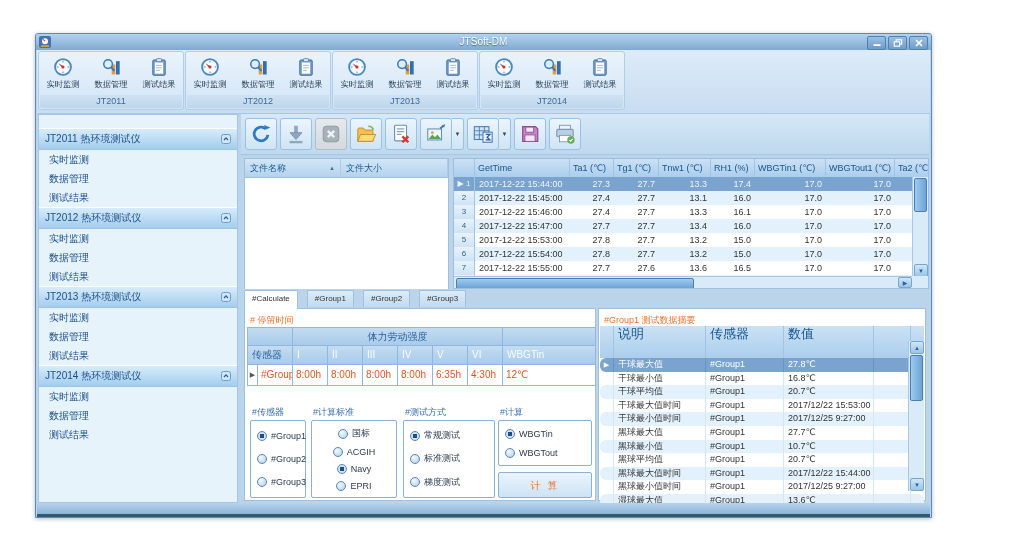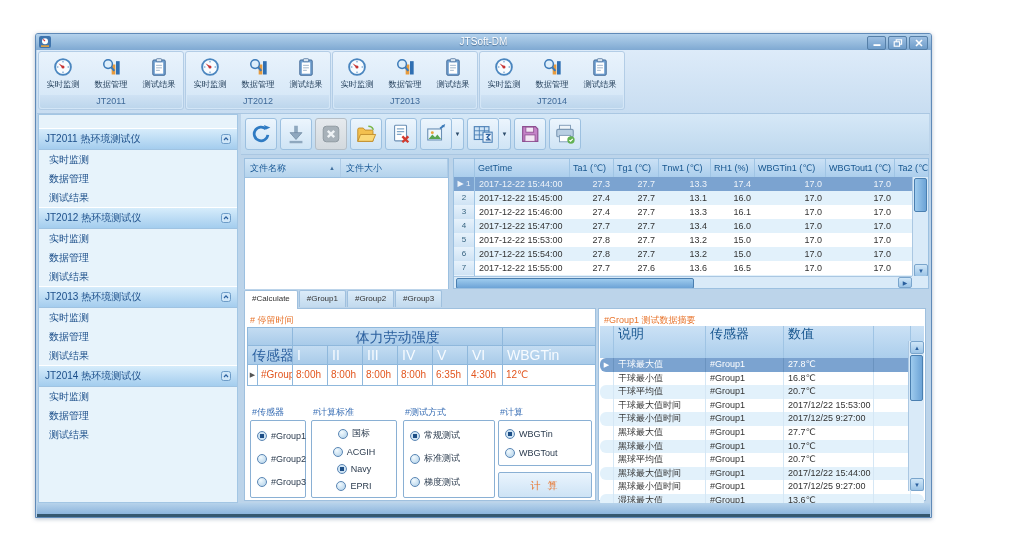--- a/index.html
+++ b/index.html
@@ -87,36 +87,36 @@
     border-radius:2px;font-size:6px;color:#2a5f9e;display:flex;align-items:center;justify-content:center;box-sizing:border-box;}
   .vscroll .sdown{position:absolute;left:1px;bottom:1px;}
   .hscroll{position:absolute;left:0;bottom:0;right:16px;height:12px;background:#d9eaf8;
     border-top:1px solid #aac7e2;box-sizing:border-box;}
   .hthumb{position:absolute;left:2px;top:1px;height:9px;width:236px;border:1px solid #4a7fb0;border-radius:2px;
     background:linear-gradient(#9ecbee,#6ca3d6);}
   .hscroll .sright{position:absolute;right:0;top:0;height:11px;}
   .corner{position:absolute;right:0;bottom:0;width:16px;height:12px;background:#d9eaf8;}
   
   .bottom-panel{position:absolute;left:0;top:176px;right:0;bottom:0;}
-  .tabbar{position:absolute;left:3px;top:0;height:18px;display:flex;gap:1px;z-index:2;}
+  .tabbar{position:absolute;left:3px;top:0;height:18px;display:flex;gap:9px;z-index:2;}
   .tab{padding:0 7px;font-size:8px;line-height:16px;border:1px solid #9fc0de;border-bottom:none;
     border-radius:2px 2px 0 0;background:linear-gradient(#dcecf9,#c2daee);color:#333;height:17px;box-sizing:border-box;}
   .tab.active{background:#fff;height:19px;}
   .tab-content{position:absolute;left:0;top:18px;right:0;bottom:0;}
   .calc-panel{position:absolute;left:3px;top:0;width:352px;bottom:2px;background:#fff;
     border:1px solid #9fc0de;box-sizing:border-box;}
   .summary-panel{position:absolute;left:357px;top:0;right:3px;bottom:2px;background:#fff;
     border:1px solid #9fc0de;box-sizing:border-box;}
   .section-title{position:absolute;left:5px;top:5px;font-size:9px;color:var(--accent,#e8742c);white-space:nowrap;}
   
   .stay-table{position:absolute;left:2px;top:18px;width:349px;}
   .st-row{display:flex;}
   .st-cell{box-sizing:border-box;border-right:1px solid #8fb8dc;border-bottom:1px solid #8fb8dc;
     overflow:hidden;white-space:nowrap;flex:none;}
-  .st-h{background:linear-gradient(#c3dcf2,#a9cbe9);font-size:14px;color:#2a5f9e;line-height:18px;height:19px;padding:0 4px;}
+  .st-h{background:linear-gradient(#c3dcf2,#a9cbe9);font-size:10px;color:#2a5f9e;line-height:18px;height:19px;padding:0 4px;}
   .st-h.light{color:#f7fbff;}
   .st-h.center{text-align:center;}
   .st-d{background:#fff;font-size:10px;color:var(--value-red,#e2561f);line-height:20px;height:21px;padding:0 3px;}
   .st-d.marker{color:#555;font-size:7px;text-align:center;padding:0;}
   .st-row:first-child .st-cell{border-top:1px solid #8fb8dc;}
   .st-cell:first-child{border-left:1px solid #8fb8dc;}
   
   .rgl{position:absolute;font-size:9px;color:#3a6fb5;white-space:nowrap;}
   .rbox{position:absolute;border:1px solid #8ab0d4;border-radius:2px;background:#fff;
     display:flex;flex-direction:column;justify-content:space-around;padding:3px 6px;box-sizing:border-box;}

